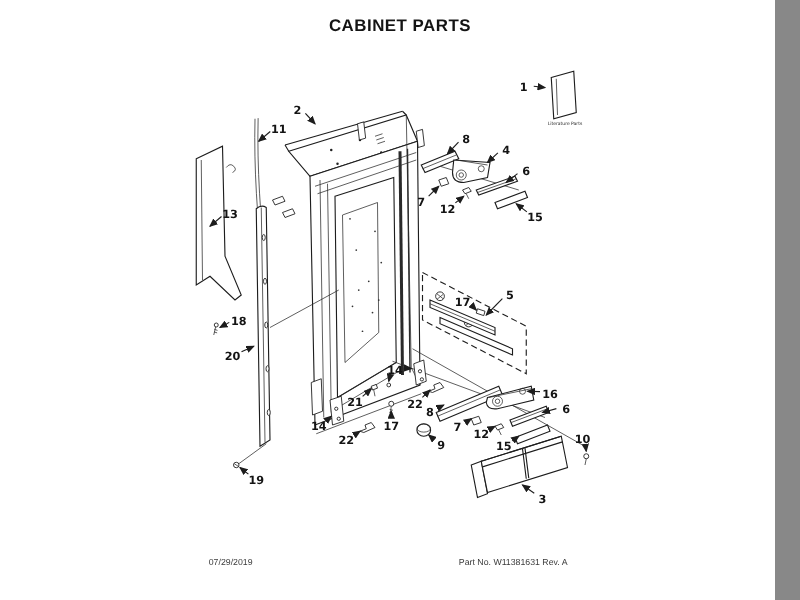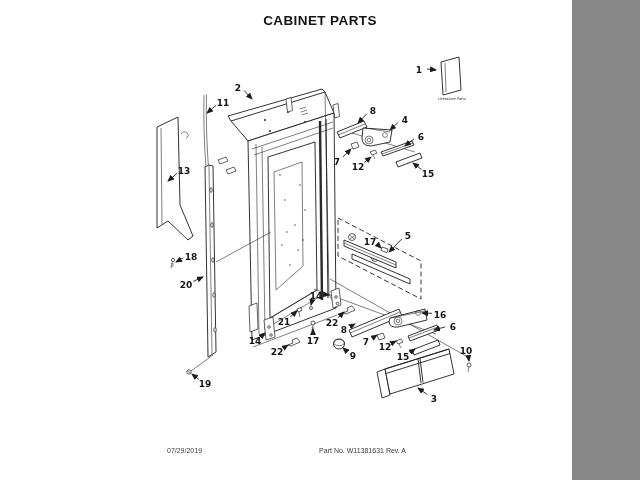--- a/index.html
+++ b/index.html
@@ -1,17 +1,17 @@
 <!DOCTYPE html>
 <html><head>
 <meta charset="utf-8">
 <style>
   html,body{margin:0;padding:0;background:#888;}
   .page{
-    position:relative;width:572px;height:480px;background:#ffffff;
+    position:relative;width:620px;height:480px;background:#ffffff;
     font-family:"Liberation Sans","DejaVu Sans",sans-serif;overflow:hidden;
   }
   .title{
     position:absolute;top:13px;left:0;width:640px;text-align:center;
     font-size:13.5px;font-weight:bold;letter-spacing:.4px;color:#141414;
   }
   .footer-left{
     position:absolute;left:167px;top:447px;font-size:7px;color:#3a3a3a;
   }
   .footer-right{

